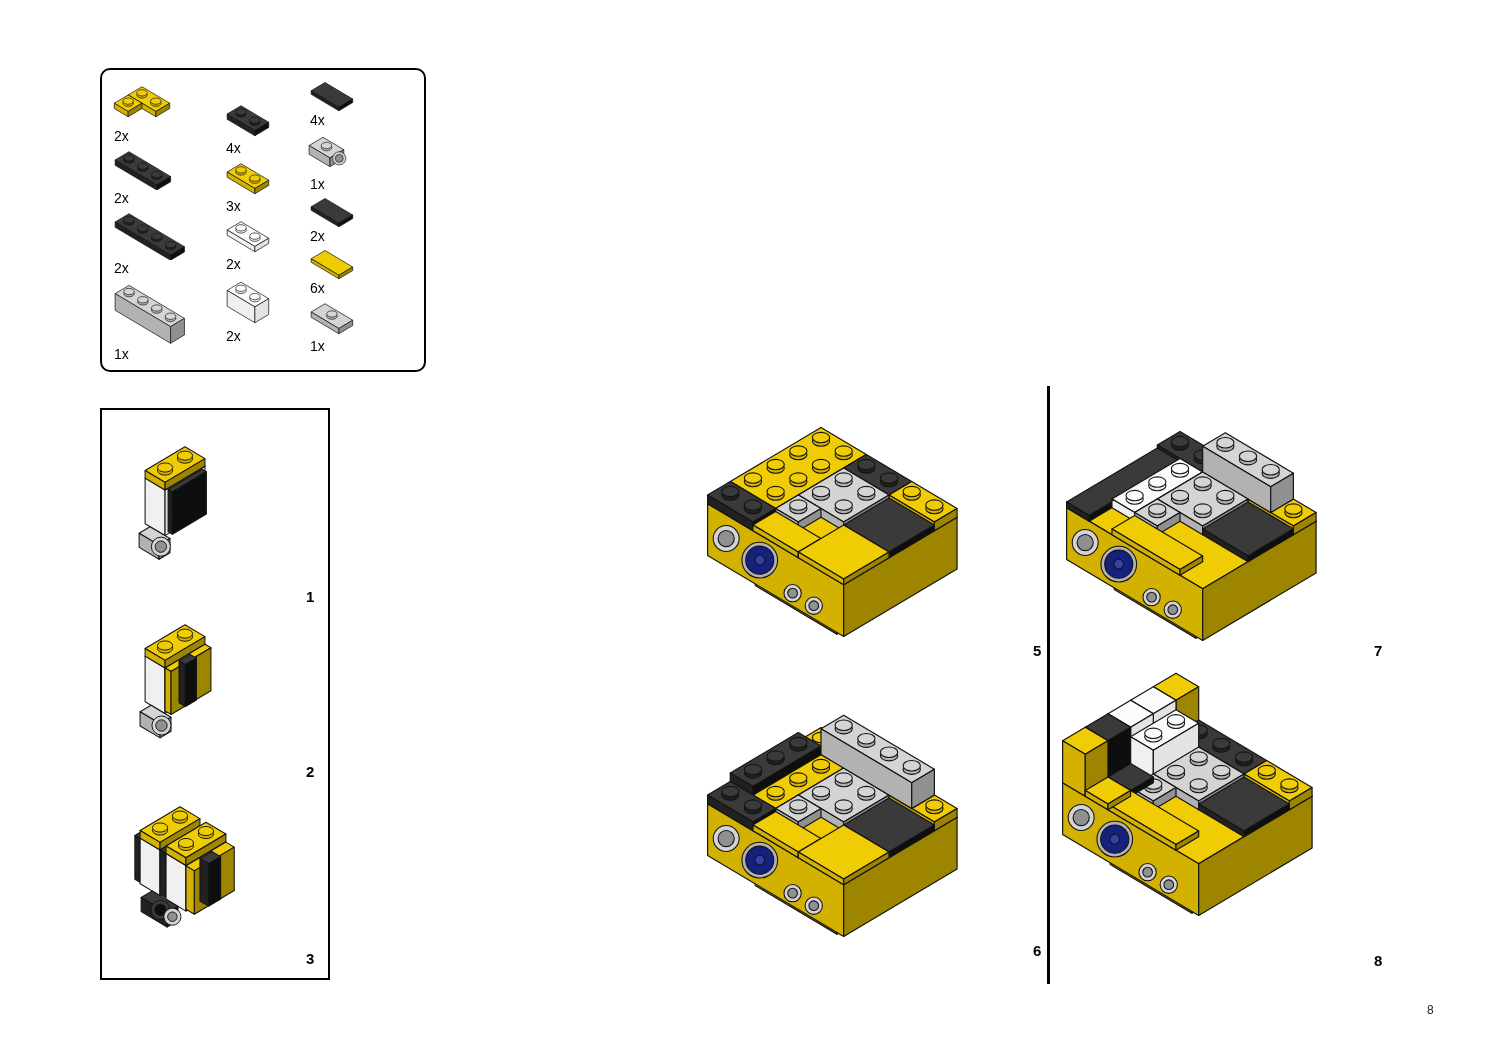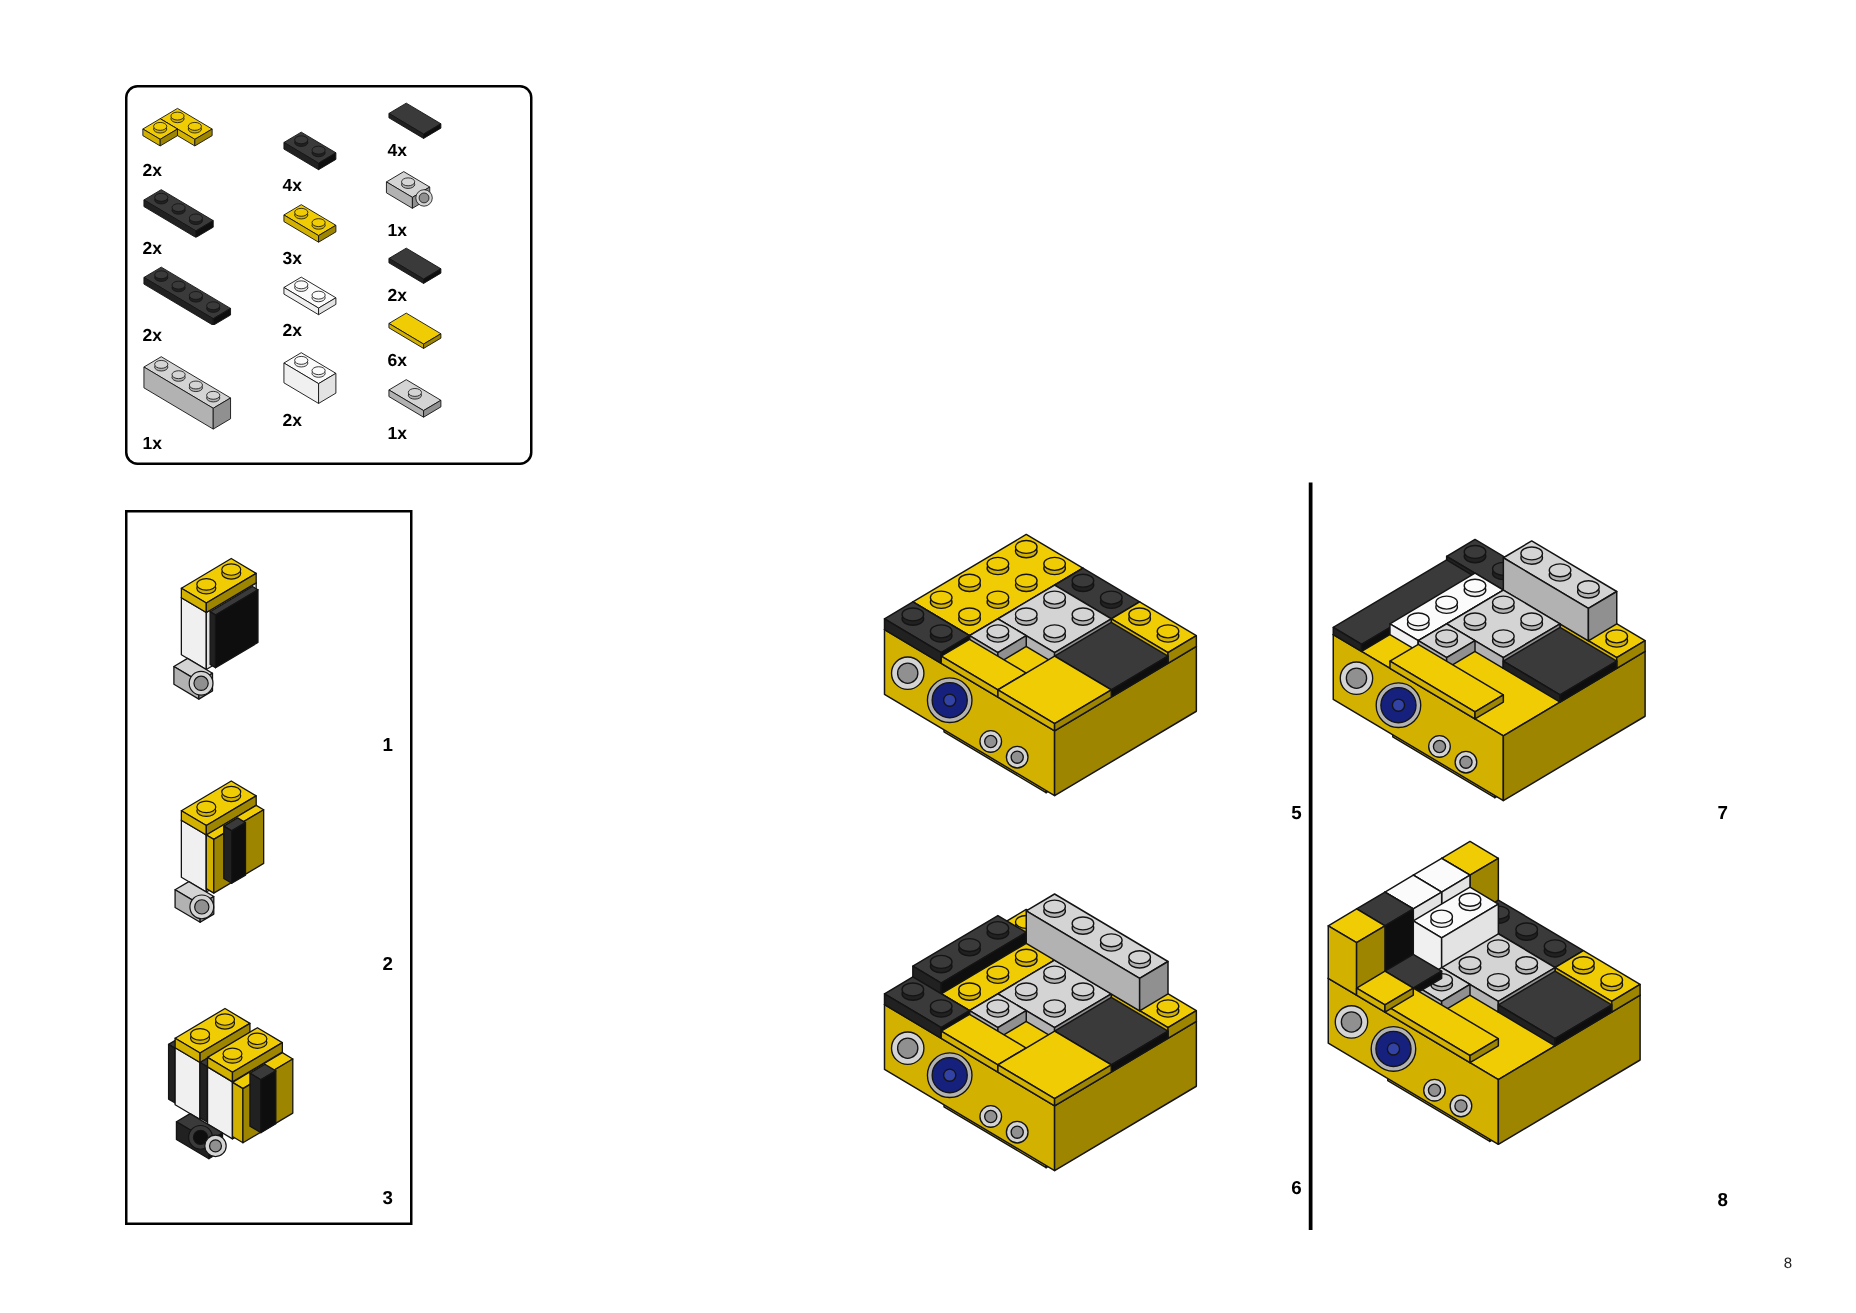--- a/index.html
+++ b/index.html
@@ -3,21 +3,21 @@
 <meta charset="utf-8">
 <style>
   *{margin:0;padding:0;box-sizing:border-box}
   html,body{width:1485px;height:1050px;background:#fff;font-family:"Liberation Sans",sans-serif;position:relative;overflow:hidden}
   .parts-box{position:absolute;left:100px;top:68px;width:326px;height:304px;border:2px solid #000;border-radius:10px;display:flex;padding:8px 6px 4px 10px;overflow:hidden;background:#fff}
   .pcol{display:flex;flex-direction:column}
   .pcol-2{margin-left:8px;padding-top:22px}
   .pcol-3{margin-left:6px}
   .part{display:flex;flex-direction:column}
   .part svg{display:block}
-  .qty{font-weight:bold;font-size:14px;line-height:15px;margin:1px 0 2px 2px;color:#000}
+  .qty{font-weight:normal;font-size:14px;line-height:15px;margin:1px 0 2px 2px;color:#000}
   .sub-box{position:absolute;left:100px;top:408px;width:230px;height:572px;border:2px solid #000;background:#fff}
   .sub-build{position:absolute}
   .sub-label{position:absolute;left:204px;font-weight:bold;font-size:15px;color:#000}
   .main-step{position:absolute}
   .step-label{position:absolute;font-weight:bold;font-size:15px;color:#000}
   .divider{position:absolute;left:1047px;top:386px;width:3px;height:598px;background:#000}
   .page-num{position:absolute;left:1427px;top:1003px;font-size:12px;color:#222}
 </style>
 </head>
 <body>

